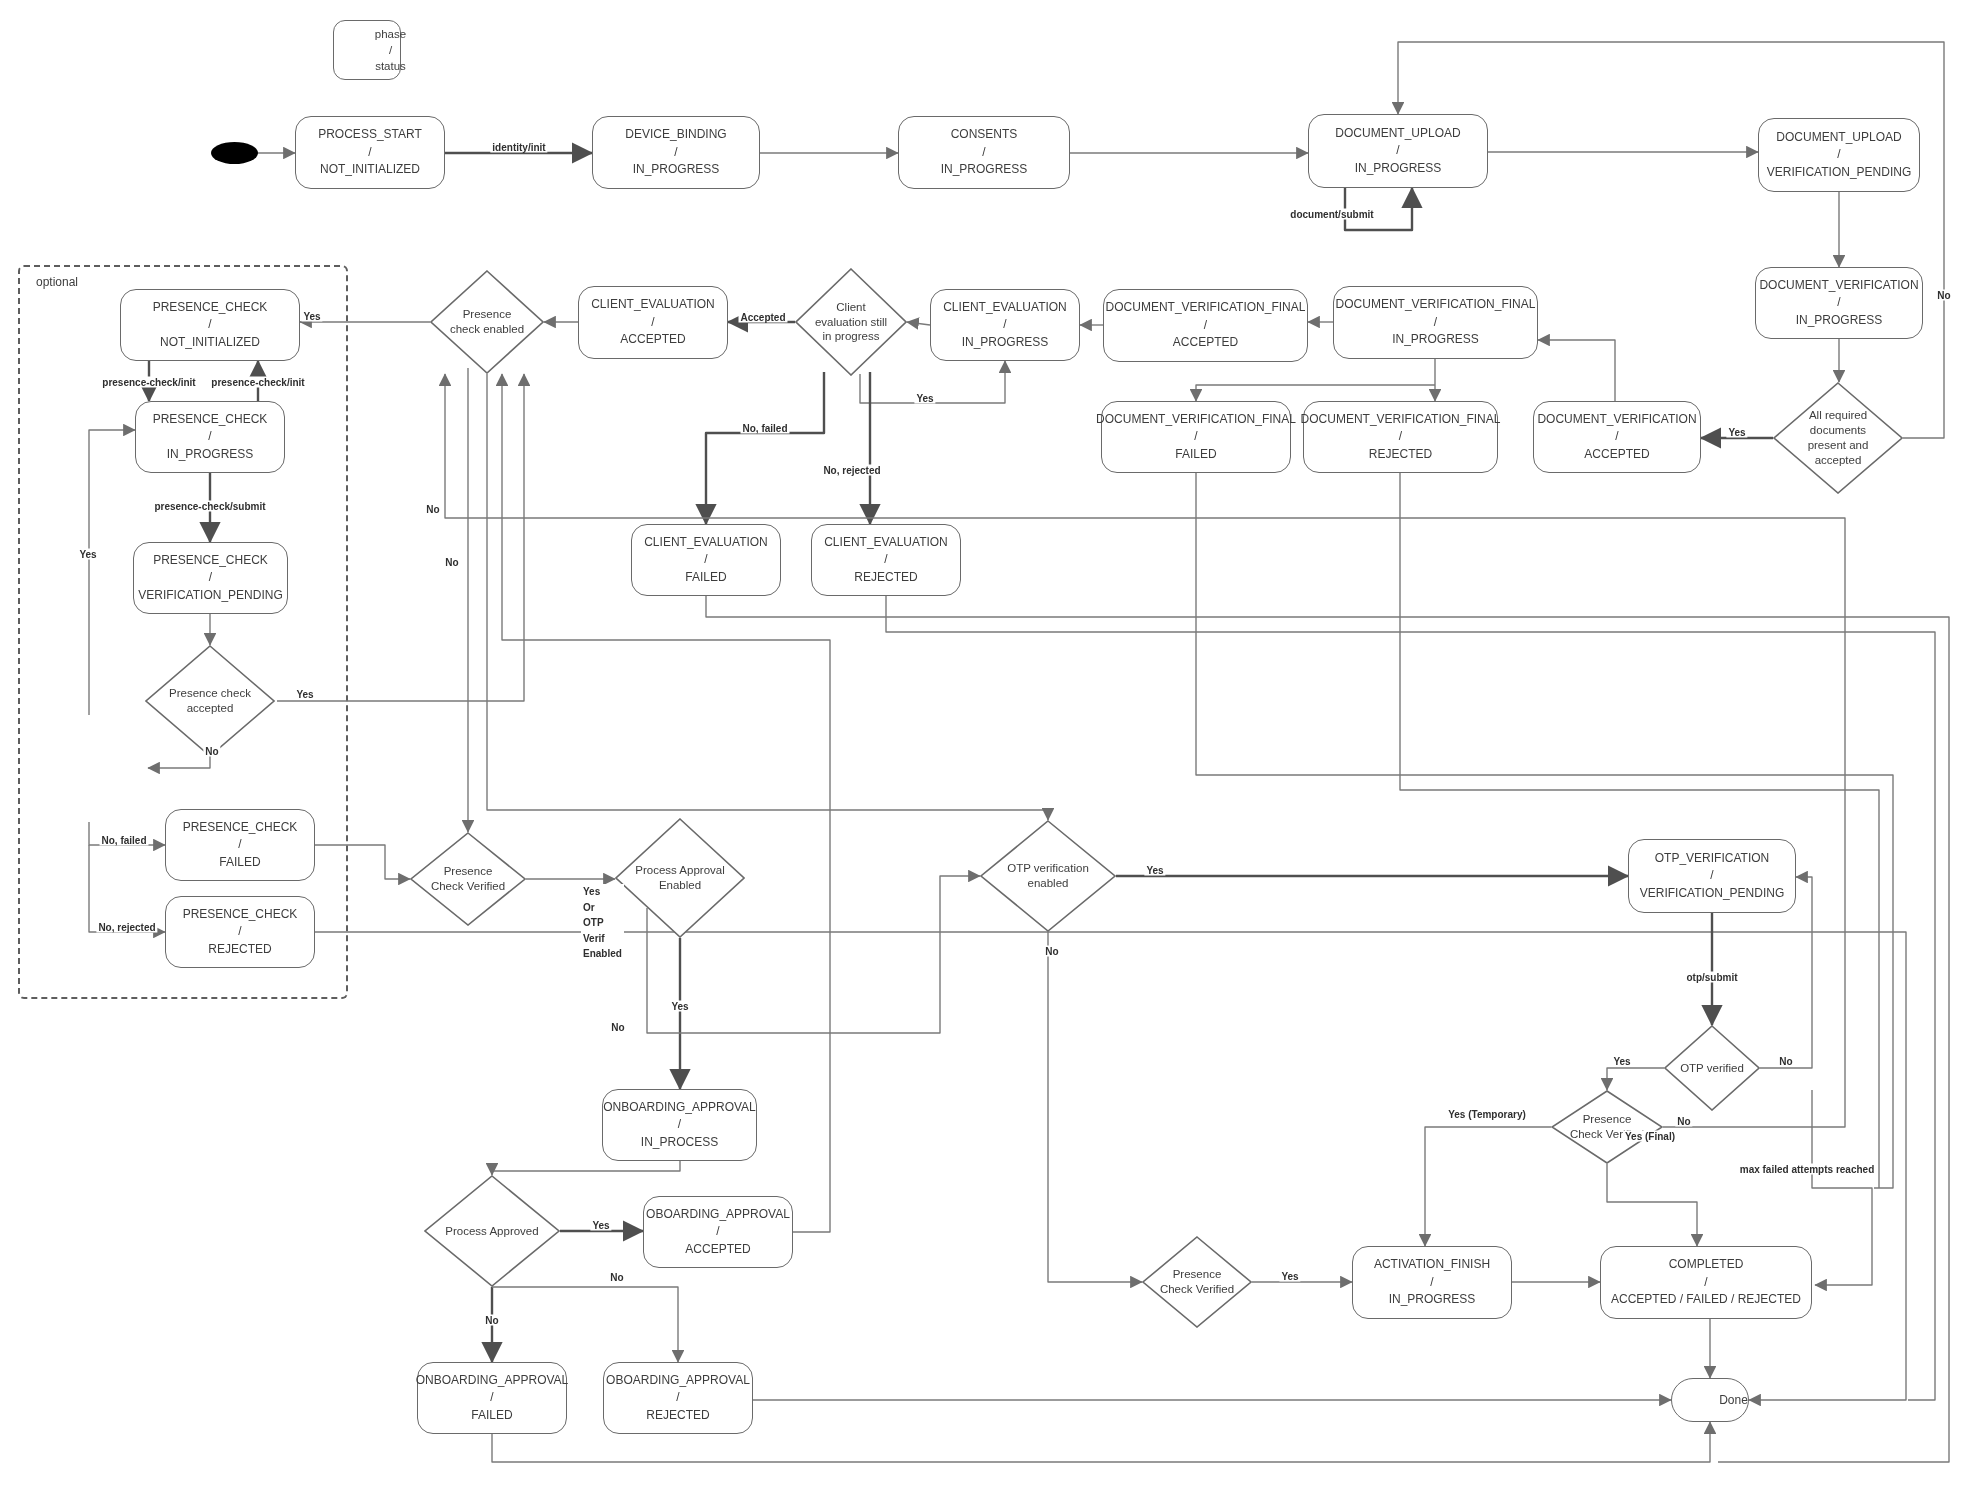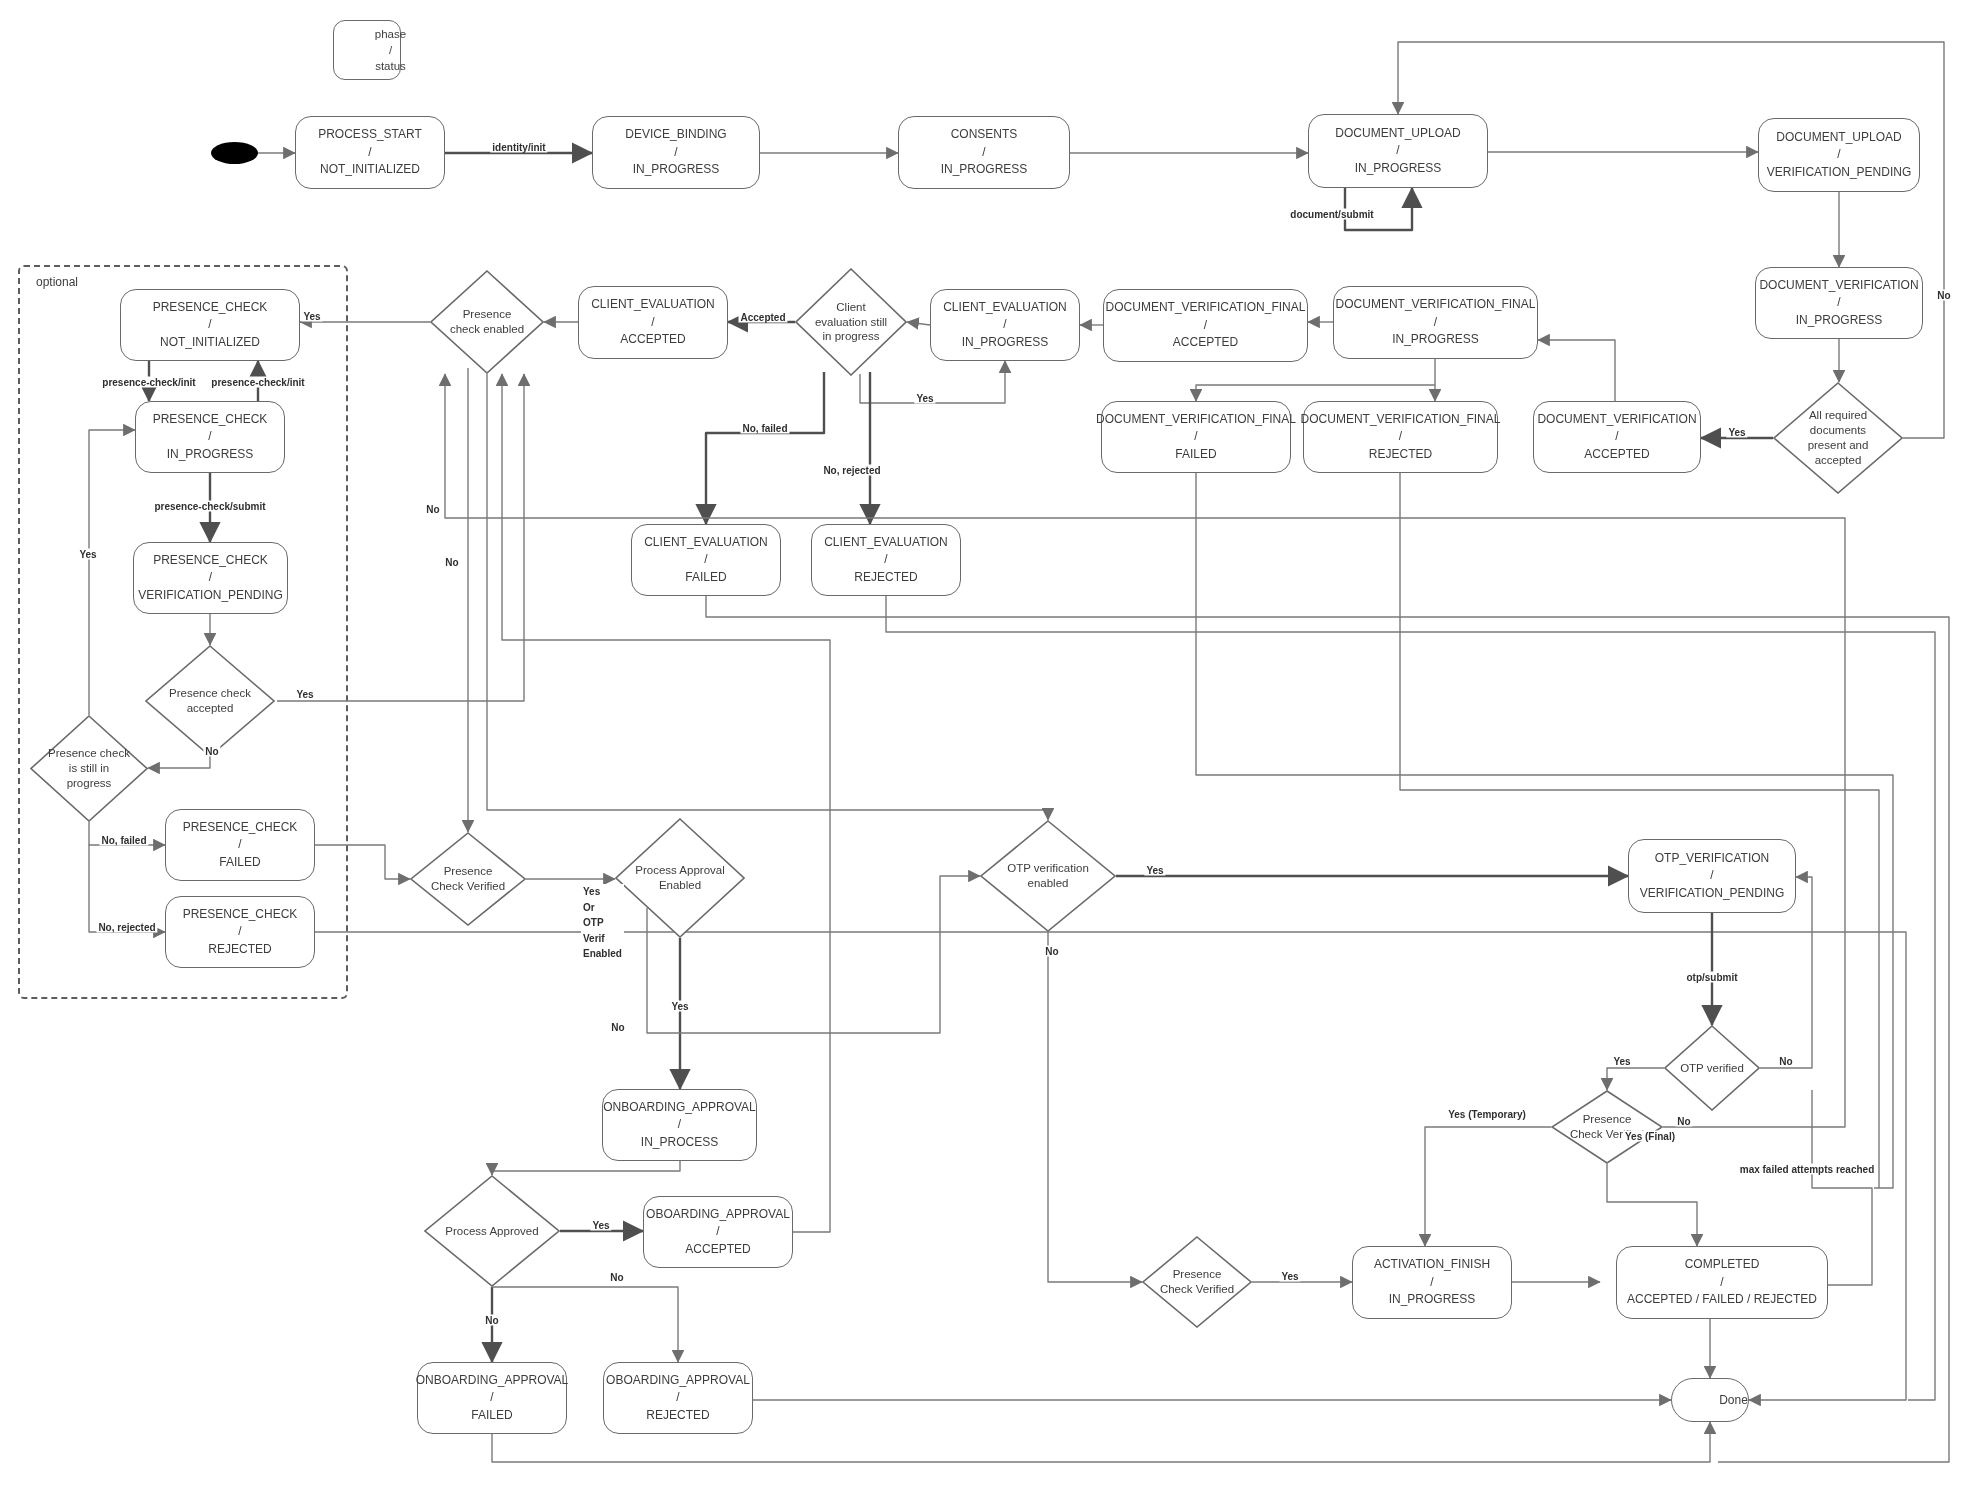--- a/index.html
+++ b/index.html
@@ -288,21 +288,21 @@
         <span class="ln">VERIFICATION_PENDING</span>
       </div>
     </div>
     <div class="node state" style="left: 1352px; top: 1246px; width: 160px; height: 73px;">
       <div>
         <span class="ln">ACTIVATION_FINISH</span>
         <span class="ln">/</span>
         <span class="ln">IN_PROGRESS</span>
       </div>
     </div>
-    <div class="node state" style="left: 1600px; top: 1246px; width: 212px; height: 73px; margin-left: 16px;">
+    <div class="node state" style="left: 1600px; top: 1246px; width: 212px; height: 73px;">
       <div>
         <span class="ln">COMPLETED</span>
         <span class="ln">/</span>
         <span class="ln">ACCEPTED / FAILED / REJECTED</span>
       </div>
     </div>
     <div class="node terminal" style="left: 1671px; top: 1378px; width: 78px; height: 44px;">Done</div>
     <div class="decision" style="left: 430px; top: 270px; width: 114px; height: 104px;">
       <svg width="114" height="104">
         <polygon points="57,1 113,52 57,103 1,52" fill="#fff" stroke="#6a6a6a" stroke-width="1.6"></polygon>
@@ -319,26 +319,20 @@
       <svg width="130" height="112">
         <polygon points="65,1 129,56 65,111 1,56" fill="#fff" stroke="#6a6a6a" stroke-width="1.6"></polygon>
       </svg>
       <div class="dl">All required documents present and accepted</div>
     </div>
     <div class="decision" style="left: 145px; top: 645px; width: 130px; height: 112px;">
       <svg width="130" height="112">
         <polygon points="65,1 129,56 65,111 1,56" fill="#fff" stroke="#6a6a6a" stroke-width="1.6"></polygon>
       </svg>
       <div class="dl">Presence check accepted</div>
-    </div>
-    <div class="decision" style="left: 30px; top: 715px; width: 118px; height: 107px;">
-      <svg width="118" height="107">
-        <polygon points="59,1 117,53.5 59,106 1,53.5" fill="#fff" stroke="#6a6a6a" stroke-width="1.6"></polygon>
-      </svg>
-      <div class="dl">Presence check is still in progress</div>
     </div>
     <div class="decision" style="left: 410px; top: 832px; width: 116px; height: 94px;">
       <svg width="116" height="94">
         <polygon points="58,1 115,47 58,93 1,47" fill="#fff" stroke="#6a6a6a" stroke-width="1.6"></polygon>
       </svg>
       <div class="dl">Presence Check Verified</div>
     </div>
     <div class="decision" style="left: 615px; top: 818px; width: 130px; height: 120px;">
       <svg width="130" height="120">
         <polygon points="65,1 129,60 65,119 1,60" fill="#fff" stroke="#6a6a6a" stroke-width="1.6"></polygon>

